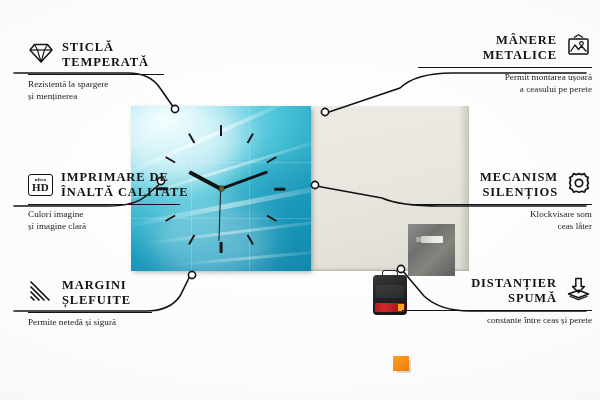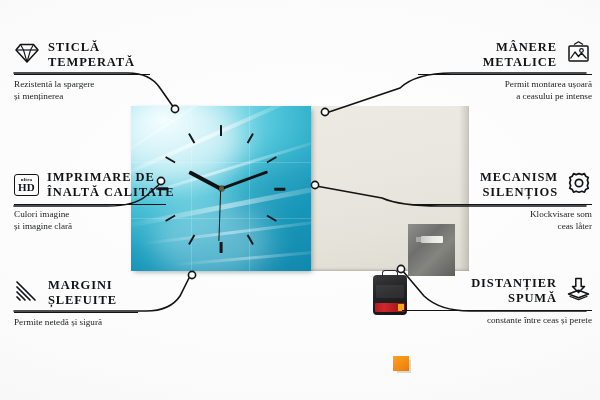--- a/index.html
+++ b/index.html
@@ -185,21 +185,21 @@
     position: absolute;
     left: 50%; top: 50%;
     width: 5px; height: 5px;
     margin: -2.5px 0 0 -2.5px;
     border-radius: 50%;
     background: #6b5a2e;
     box-shadow: 0 0 0 1px rgba(0,0,0,.35);
   }
 
   
-  .label { position: absolute; }
+  .label { position: absolute; margin-left: 14px; }
   .label .head {
     display: flex;
     align-items: center;
     gap: 8px;
   }
   .label.right .head { justify-content: flex-end; }
   .label .titles {
     font-size: 12.5px;
     font-weight: 700;
     letter-spacing: .9px;
@@ -236,21 +236,21 @@
     justify-content: center;
     line-height: 1;
   }
   .hdbox .ultra { font-size: 5px; font-weight: 700; letter-spacing: .2px; color:#111315; }
   .hdbox .hd { font-size: 11px; font-weight: 700; letter-spacing: .2px; color:#111315; margin-top:.5px; }
 
   
   #label-glass    { left: 14px;  top: 40px;  }
   #label-print    { left: 14px;  top: 170px; }
   #label-edges    { left: 14px;  top: 278px; }
-  #label-handles  { right: 8px;  top: 40px;  }
+  #label-handles  { right: 8px;  top: 33px;  }
   #label-mechanism{ right: 8px;  top: 170px; }
   #label-spacer   { right: 8px;  top: 276px; }
 </style>
 </head>
 <body>
 
 <div id="page">
 
   <div id="product">
 
@@ -408,21 +408,21 @@
             <rect x="4" y="5" width="19" height="15" rx="1"></rect>
             <path d="M5.5,17.5 L10,11 L13.5,15.5 L16.5,12 L21.5,17.5" stroke-width="1.3"></path>
             <circle cx="16.5" cy="9.5" r="1.8" stroke-width="1.2"></circle>
           </g>
         </svg>
       </span>
     </div>
     <div class="rule" style="width:174px;margin-left:auto"></div>
     <div class="desc">
       <div>Permit montarea ușoară</div>
-      <div>a ceasului pe intense</div>
+      <div>a ceasului pe perete</div>
     </div>
   </div>
 
   <div class="label right" id="label-mechanism">
     <div class="head">
       <div class="titles">
         <div>MECANISM</div>
         <div>SILENȚIOS</div>
       </div>
       <span class="icon">

